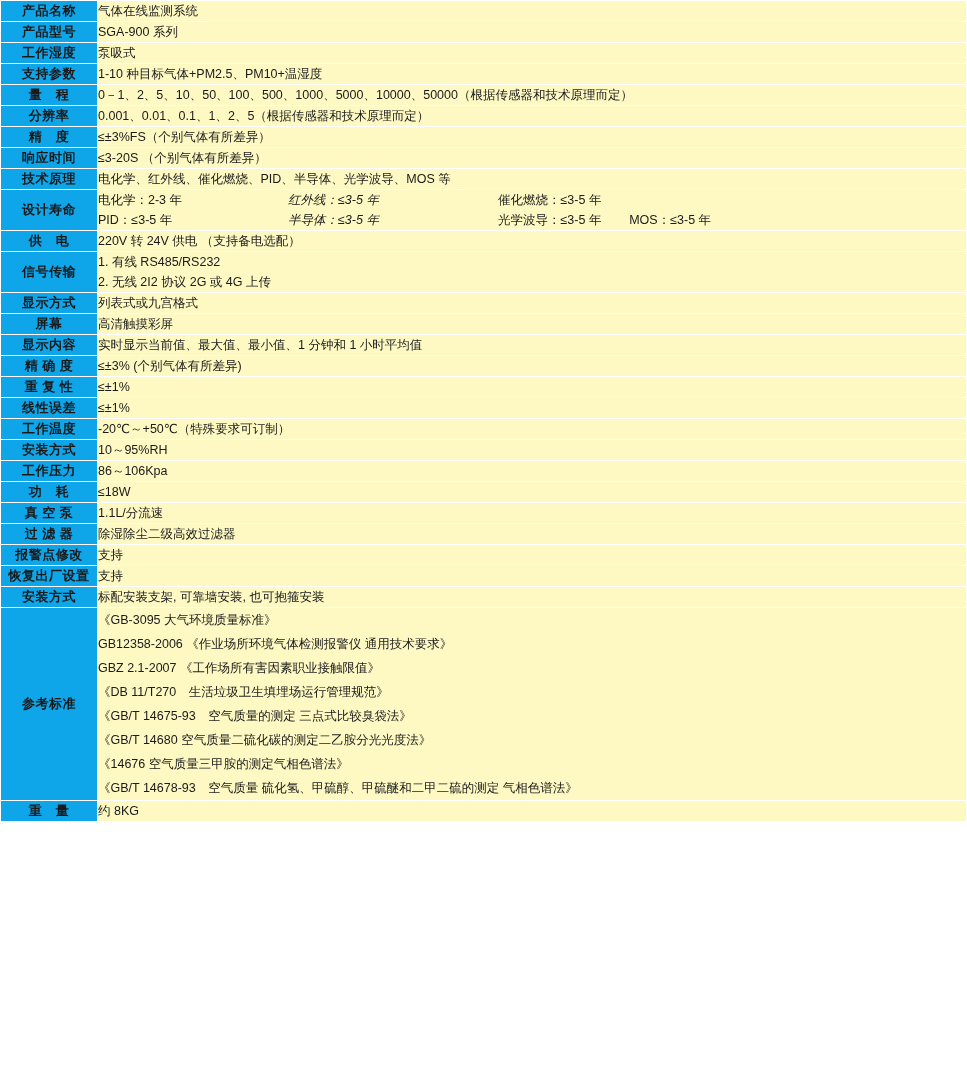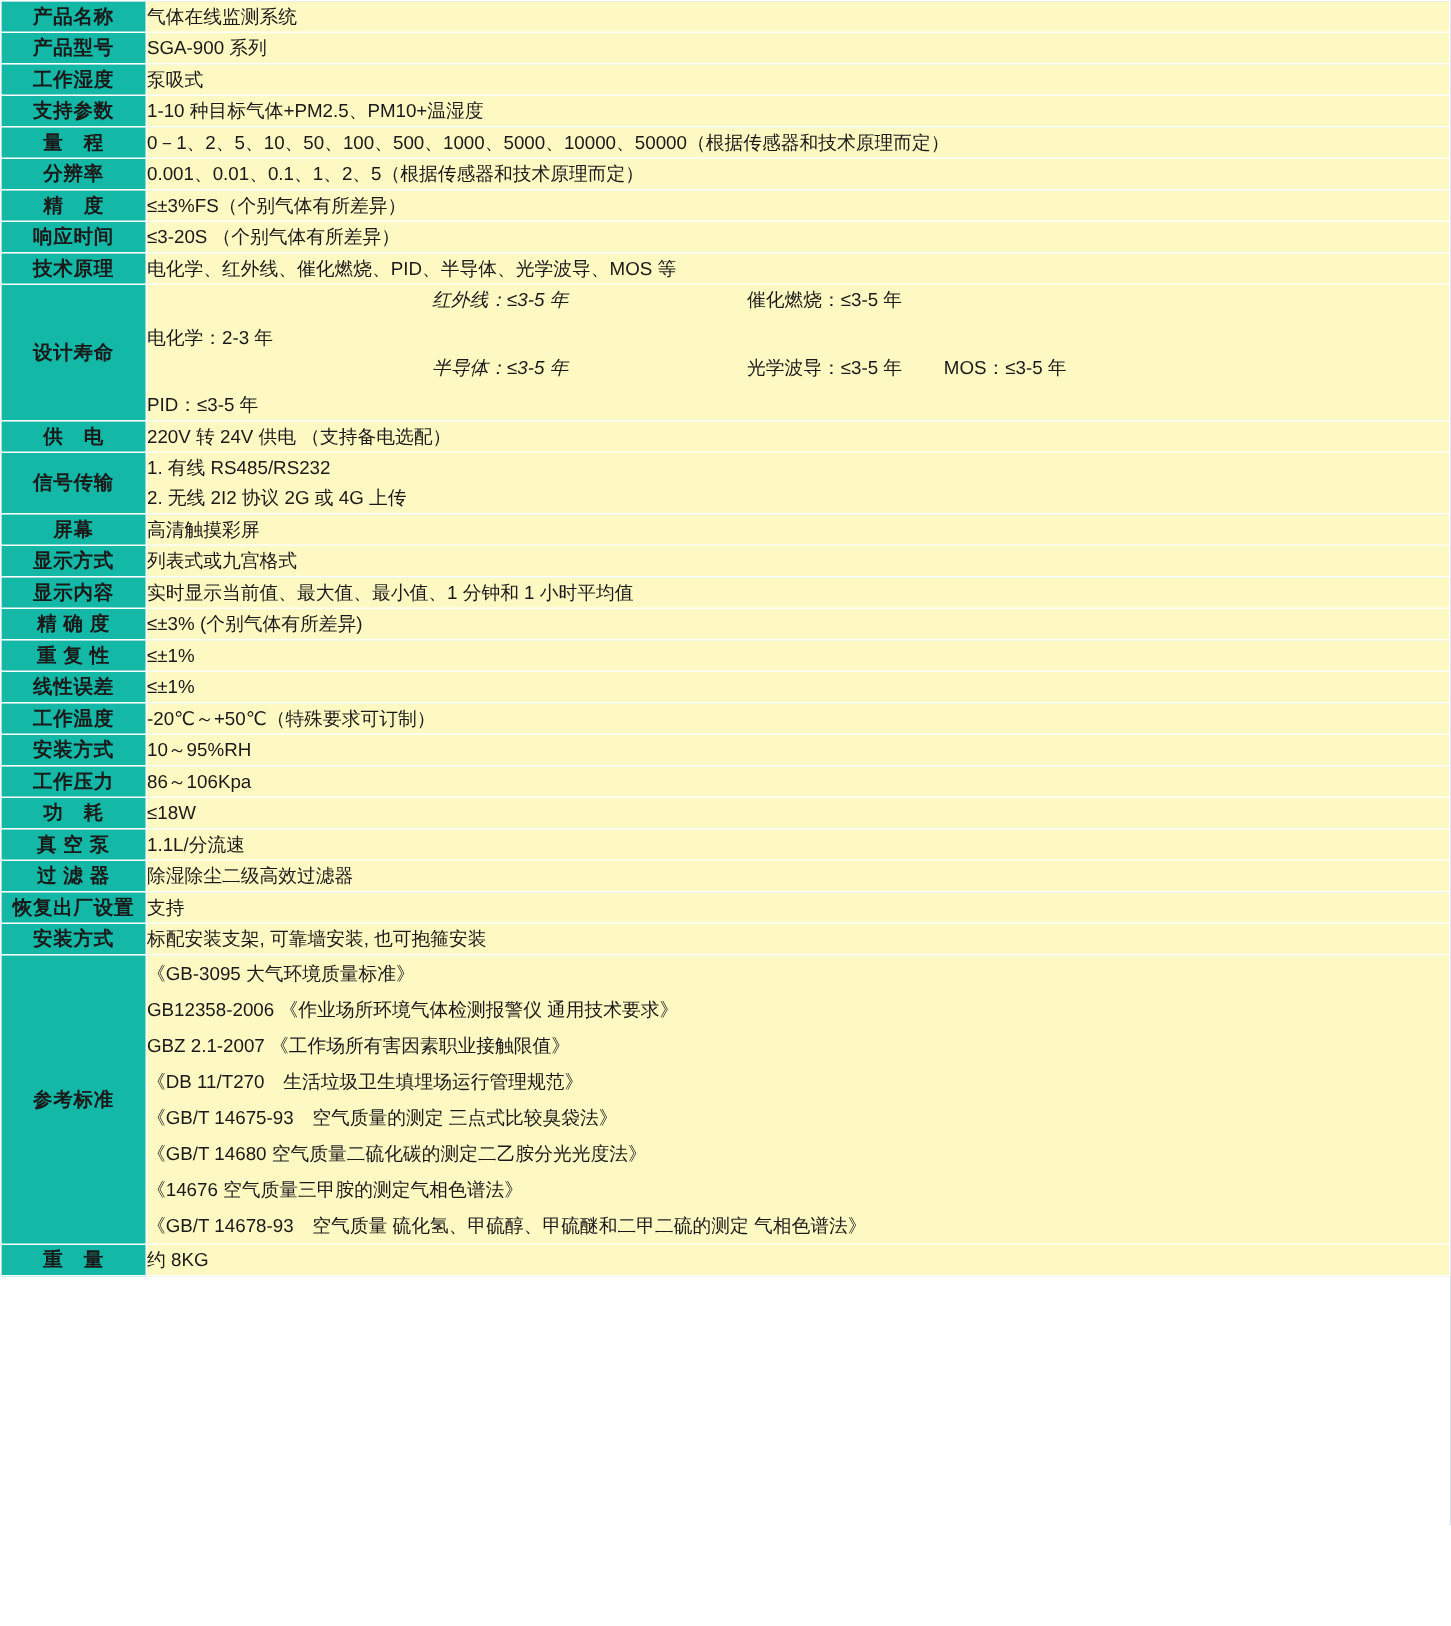--- a/index.html
+++ b/index.html
@@ -21,21 +21,21 @@
     border: 1px solid #ffffff;
     padding: 0;
     vertical-align: middle;
   }
   td.label {
     width: 96px;
     text-align: center;
     font-weight: bold;
     font-size: 13px;
     color: #1a1a1a;
-    background: #14b8a6;
+    background: #0ea5e9;
     padding: 7px 2px;
     letter-spacing: 0.5px;
     line-height: 1.5;
   }
   td.value {
     background: #fef9c3;
     font-size: 12.5px;
     color: #1a1a1a;
     padding: 7px 10px;
     line-height: 1.6;
@@ -49,21 +49,21 @@
     display: block;
   }
   .life-row {
     display: flex;
     width: 100%;
   }
   .life-cell {
     font-size: 12.5px;
     white-space: pre;
   }
-  .life-cell.c1 { width: 190px; margin-top: 25px; }
+  .life-cell.c1 { width: 190px; }
   .life-cell.c2 { width: 210px; font-style: italic; }
   .life-cell.c3 { width: auto; }
   .std-list .line {
     padding: 2px 0;
   }
   td.tall {
     padding-top: 9px;
     padding-bottom: 9px;
   }
 </style>
@@ -130,28 +130,28 @@
         <td class="value">220V 转 24V 供电 （支持备电选配）</td>
       </tr>
       <tr>
         <td class="label">信号传输</td>
         <td class="value tall">
           <span class="line">1. 有线 RS485/RS232</span>
           <span class="line">2. 无线 2I2 协议 2G 或 4G 上传</span>
         </td>
       </tr>
       <tr>
+        <td class="label">显示方式</td>
+        <td class="value">列表式或九宫格式</td>
+      </tr>
+      <tr>
         <td class="label">屏幕</td>
         <td class="value">高清触摸彩屏</td>
       </tr>
       <tr>
-        <td class="label">显示方式</td>
-        <td class="value">列表式或九宫格式</td>
-      </tr>
-      <tr>
         <td class="label">显示内容</td>
         <td class="value">实时显示当前值、最大值、最小值、1 分钟和 1 小时平均值</td>
       </tr>
       <tr>
         <td class="label">精 确 度</td>
         <td class="value">≤±3% (个别气体有所差异)</td>
       </tr>
       <tr>
         <td class="label">重 复 性</td>
         <td class="value">≤±1%</td>
@@ -176,20 +176,24 @@
         <td class="label">功　耗</td>
         <td class="value">≤18W</td>
       </tr>
       <tr>
         <td class="label">真 空 泵</td>
         <td class="value">1.1L/分流速</td>
       </tr>
       <tr>
         <td class="label">过 滤 器</td>
         <td class="value">除湿除尘二级高效过滤器</td>
+      </tr>
+      <tr>
+        <td class="label">报警点修改</td>
+        <td class="value">支持</td>
       </tr>
       <tr>
         <td class="label">恢复出厂设置</td>
         <td class="value">支持</td>
       </tr>
       <tr>
         <td class="label">安装方式</td>
         <td class="value">标配安装支架, 可靠墙安装, 也可抱箍安装</td>
       </tr>
       <tr>

